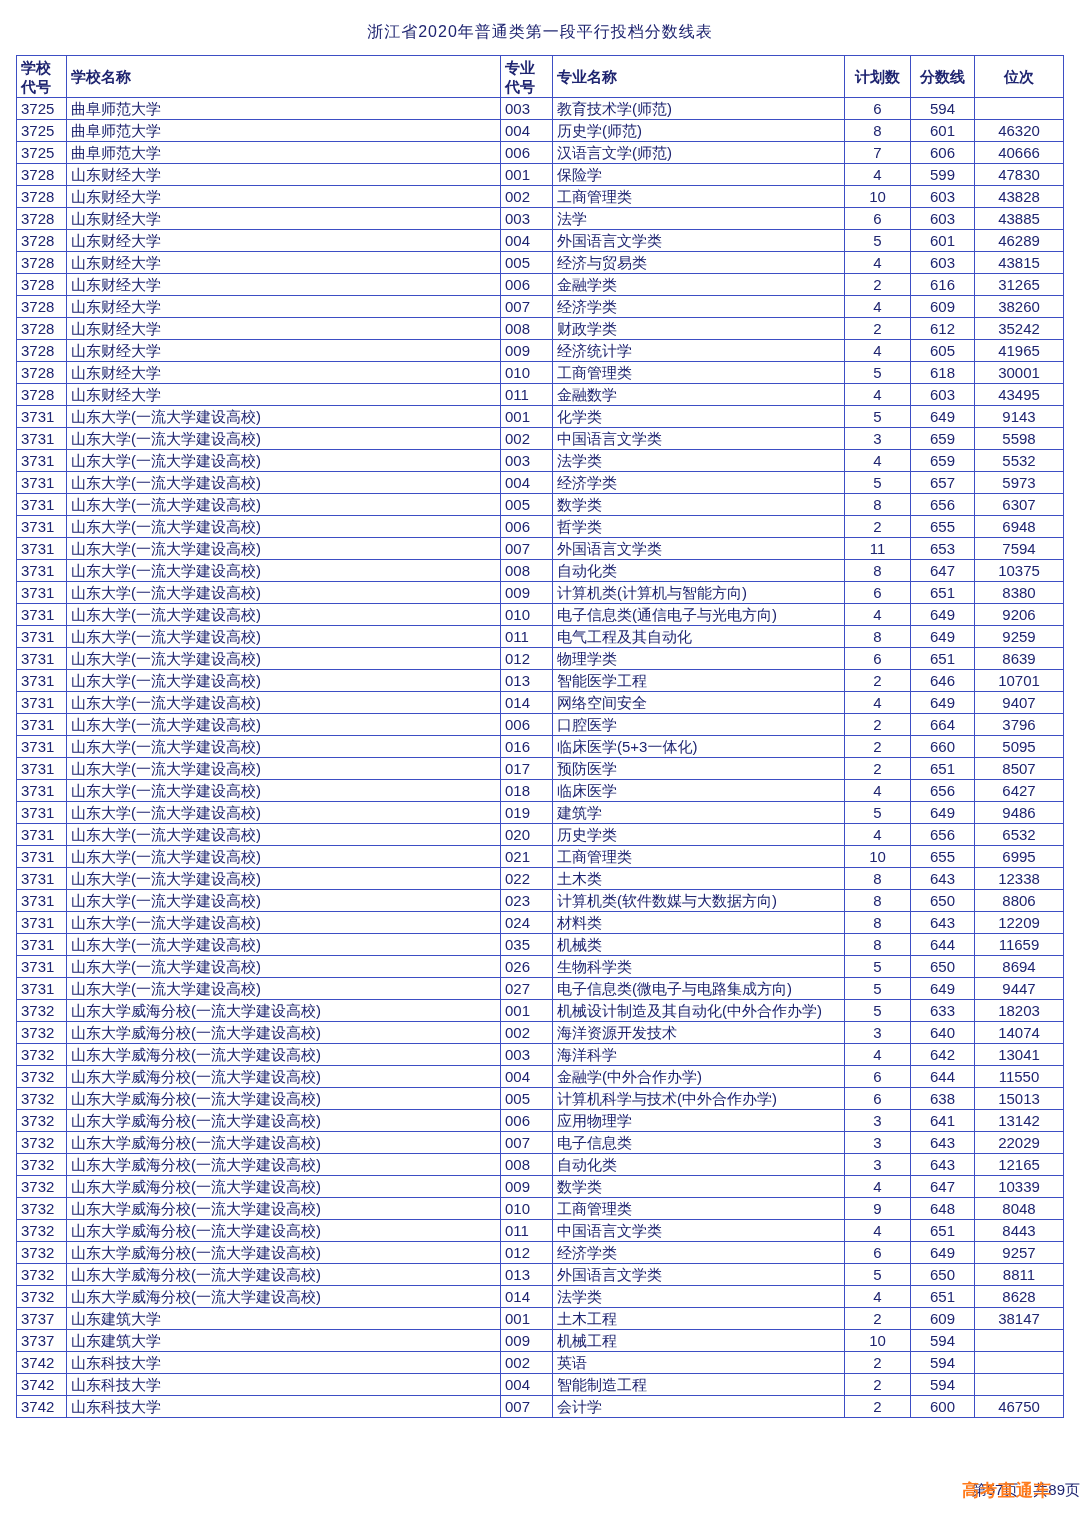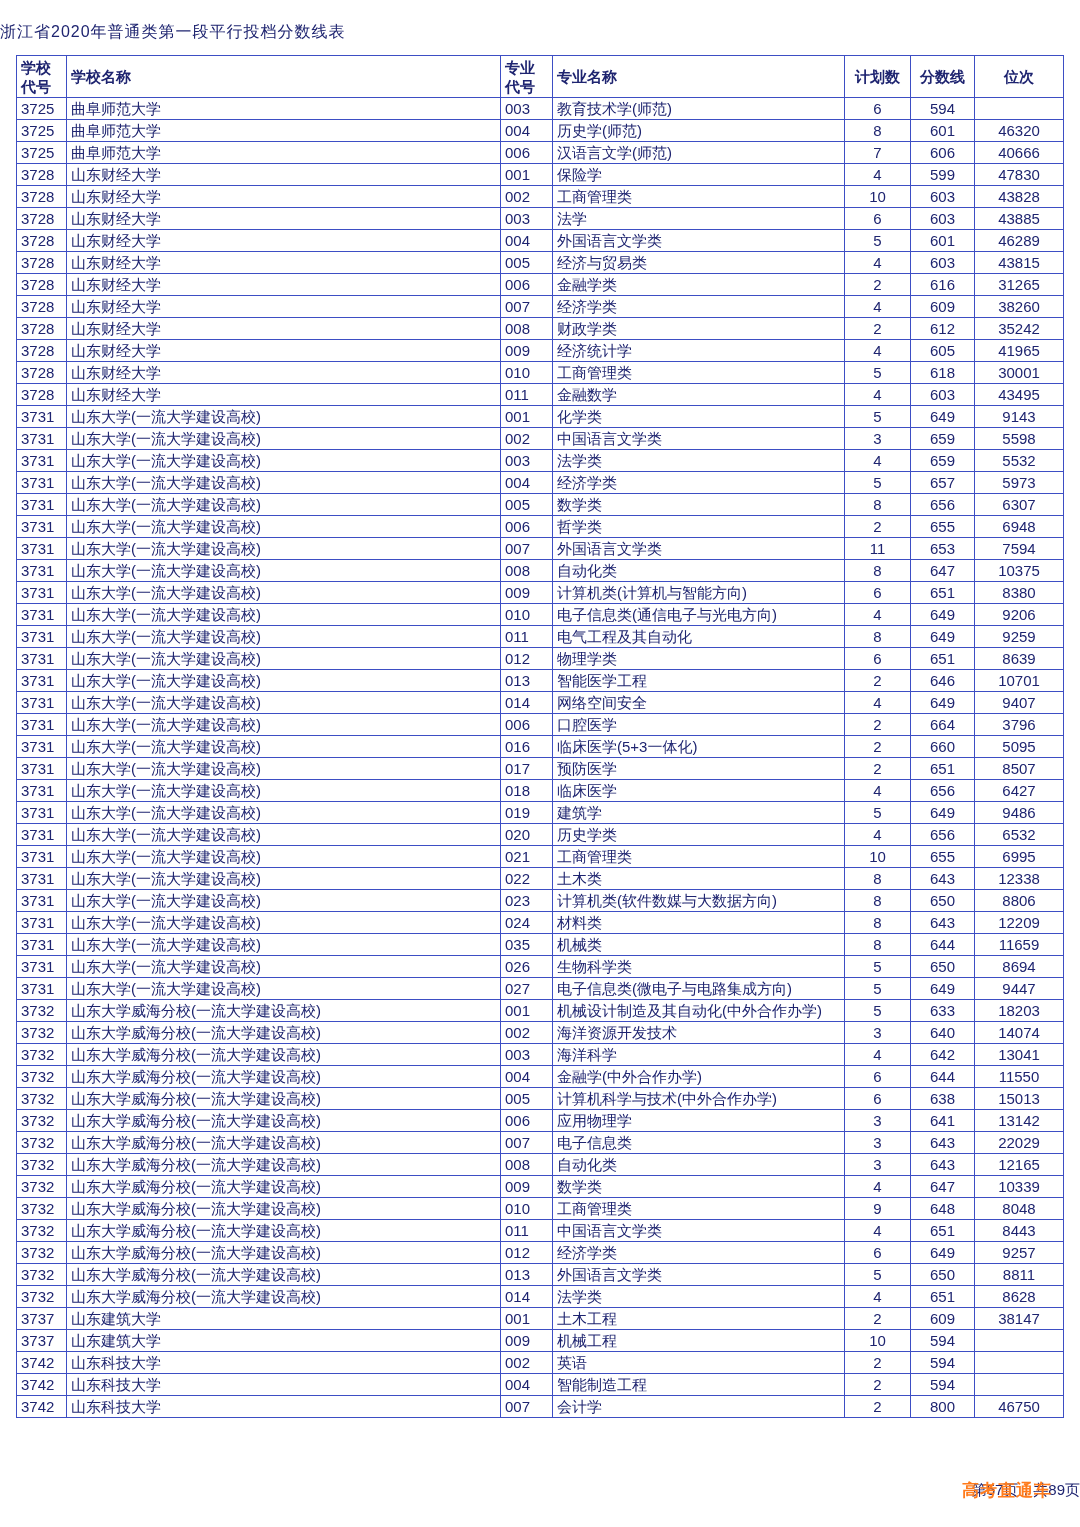--- a/index.html
+++ b/index.html
@@ -10,21 +10,21 @@
   }
   *{box-sizing:border-box;}
   html,body{margin:0;padding:0;}
   body{
     width:1080px;height:1527px;position:relative;
     background:var(--bg);
     color:var(--text);
     font-family:"Liberation Sans","DejaVu Sans",sans-serif;
   }
   .page-title{
-    text-align:left;
+    text-align:center;
     font-size:16px;
     padding-top:22px;
     letter-spacing:1px;
   }
   table.score-table{
     border-collapse:collapse;
     table-layout:fixed;
     width:1048px;
     margin:12px auto 0 auto;
   }
@@ -621,21 +621,21 @@
           <td class="c4">2</td>
           <td class="c5">594</td>
           <td class="c6"></td>
         </tr>
         <tr>
           <td class="c0">3742</td>
           <td class="c1">山东科技大学</td>
           <td class="c2">007</td>
           <td class="c3">会计学</td>
           <td class="c4">2</td>
-          <td class="c5">800</td>
+          <td class="c5">600</td>
           <td class="c6">46750</td>
         </tr>
       </tbody>
   </table>
 
   <div class="page-footer">
     <div class="footer-center">第57页，共89页</div>
     <div class="footer-brand">高考直通车</div>
   </div>
 </div>

